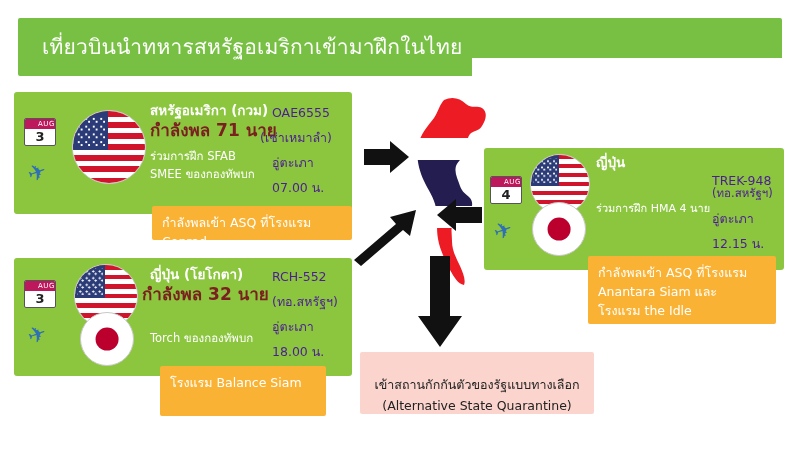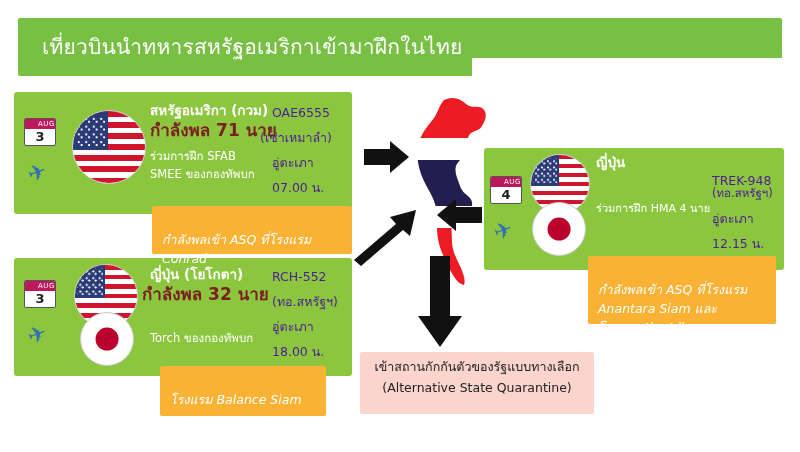--- a/index.html
+++ b/index.html
@@ -172,42 +172,41 @@
   }
 
   
   .callout {
     position: absolute;
     background: #f9b233;
     color: #ffffff;
     border-radius: 2px;
     font-size: 12.5px;
     line-height: 19px;
-    padding: 24px 10px;
+    padding: 7px 10px;
     box-sizing: border-box;
-    font-style: italic;
   }
   .callout-1 { left: 152px; top: 206px; width: 200px; height: 34px; }
   .callout-2 { left: 160px; top: 366px; width: 166px; height: 50px; }
   .callout-3 { left: 588px; top: 256px; width: 188px; height: 68px; }
 
   
   .pink-box {
     position: absolute;
     left: 360px;
     top: 352px;
     width: 234px;
     height: 62px;
     background: #fbd5cd;
     border-radius: 2px;
     color: #222222;
     font-size: 12.5px;
     line-height: 21px;
     text-align: center;
-    padding-top: 4px;
+    padding-top: 22px;
     box-sizing: border-box;
   }
 
   
   .map {
     position: absolute;
     left: 408px;
     top: 96px;
     width: 112px;
     height: 190px;

